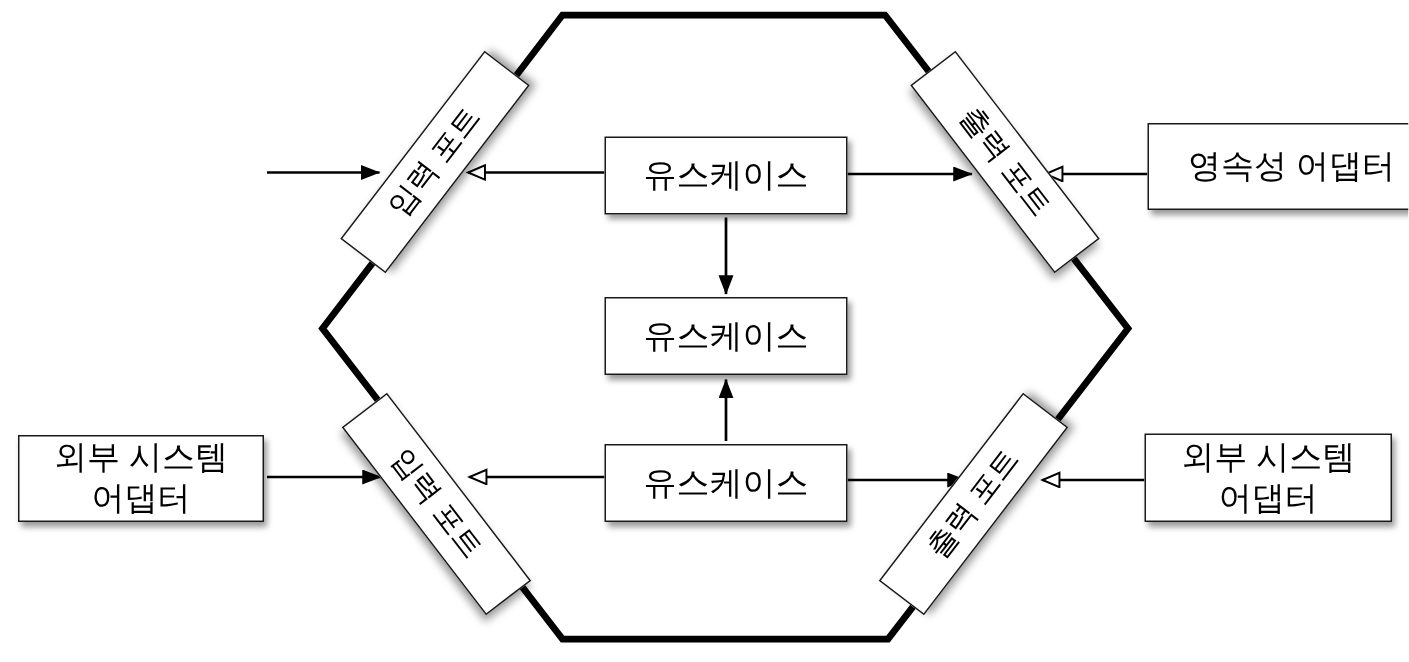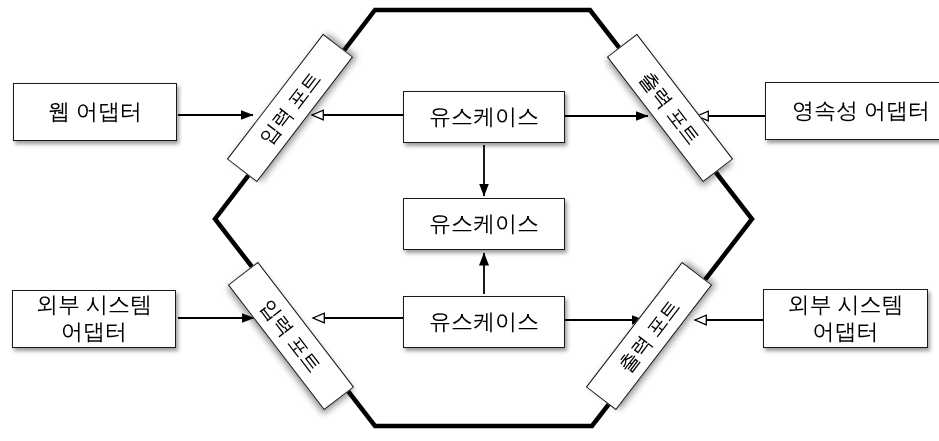--- a/index.html
+++ b/index.html
@@ -75,23 +75,20 @@
 
     <line x1="484" y1="145" x2="484" y2="196" stroke="#000000" stroke-width="1.8" marker-end="url(#arrow-filled)"></line>
     <line x1="484" y1="294" x2="484" y2="253" stroke="#000000" stroke-width="1.8" marker-end="url(#arrow-filled)"></line>
 
     <line x1="178" y1="318" x2="254" y2="318" stroke="#000000" stroke-width="1.8" marker-end="url(#arrow-filled)"></line>
     <line x1="403" y1="318" x2="313" y2="318" stroke="#000000" stroke-width="1.8" marker-end="url(#arrow-hollow)"></line>
     <line x1="565" y1="320" x2="644" y2="320" stroke="#000000" stroke-width="1.8" marker-end="url(#arrow-filled)"></line>
     <line x1="763" y1="320" x2="695" y2="320" stroke="#000000" stroke-width="1.8" marker-end="url(#arrow-hollow)"></line>
   </svg>
 
-  <div class="node adapter-left-top">
-    <span>웹 어댑터</span>
-  </div>
   <div class="node adapter-left-bottom">
     <span>외부 시스템
 어댑터</span>
   </div>
   <div class="node adapter-right-top">
     <span>영속성 어댑터</span>
   </div>
   <div class="node adapter-right-bottom">
     <span>외부 시스템
 어댑터</span>

